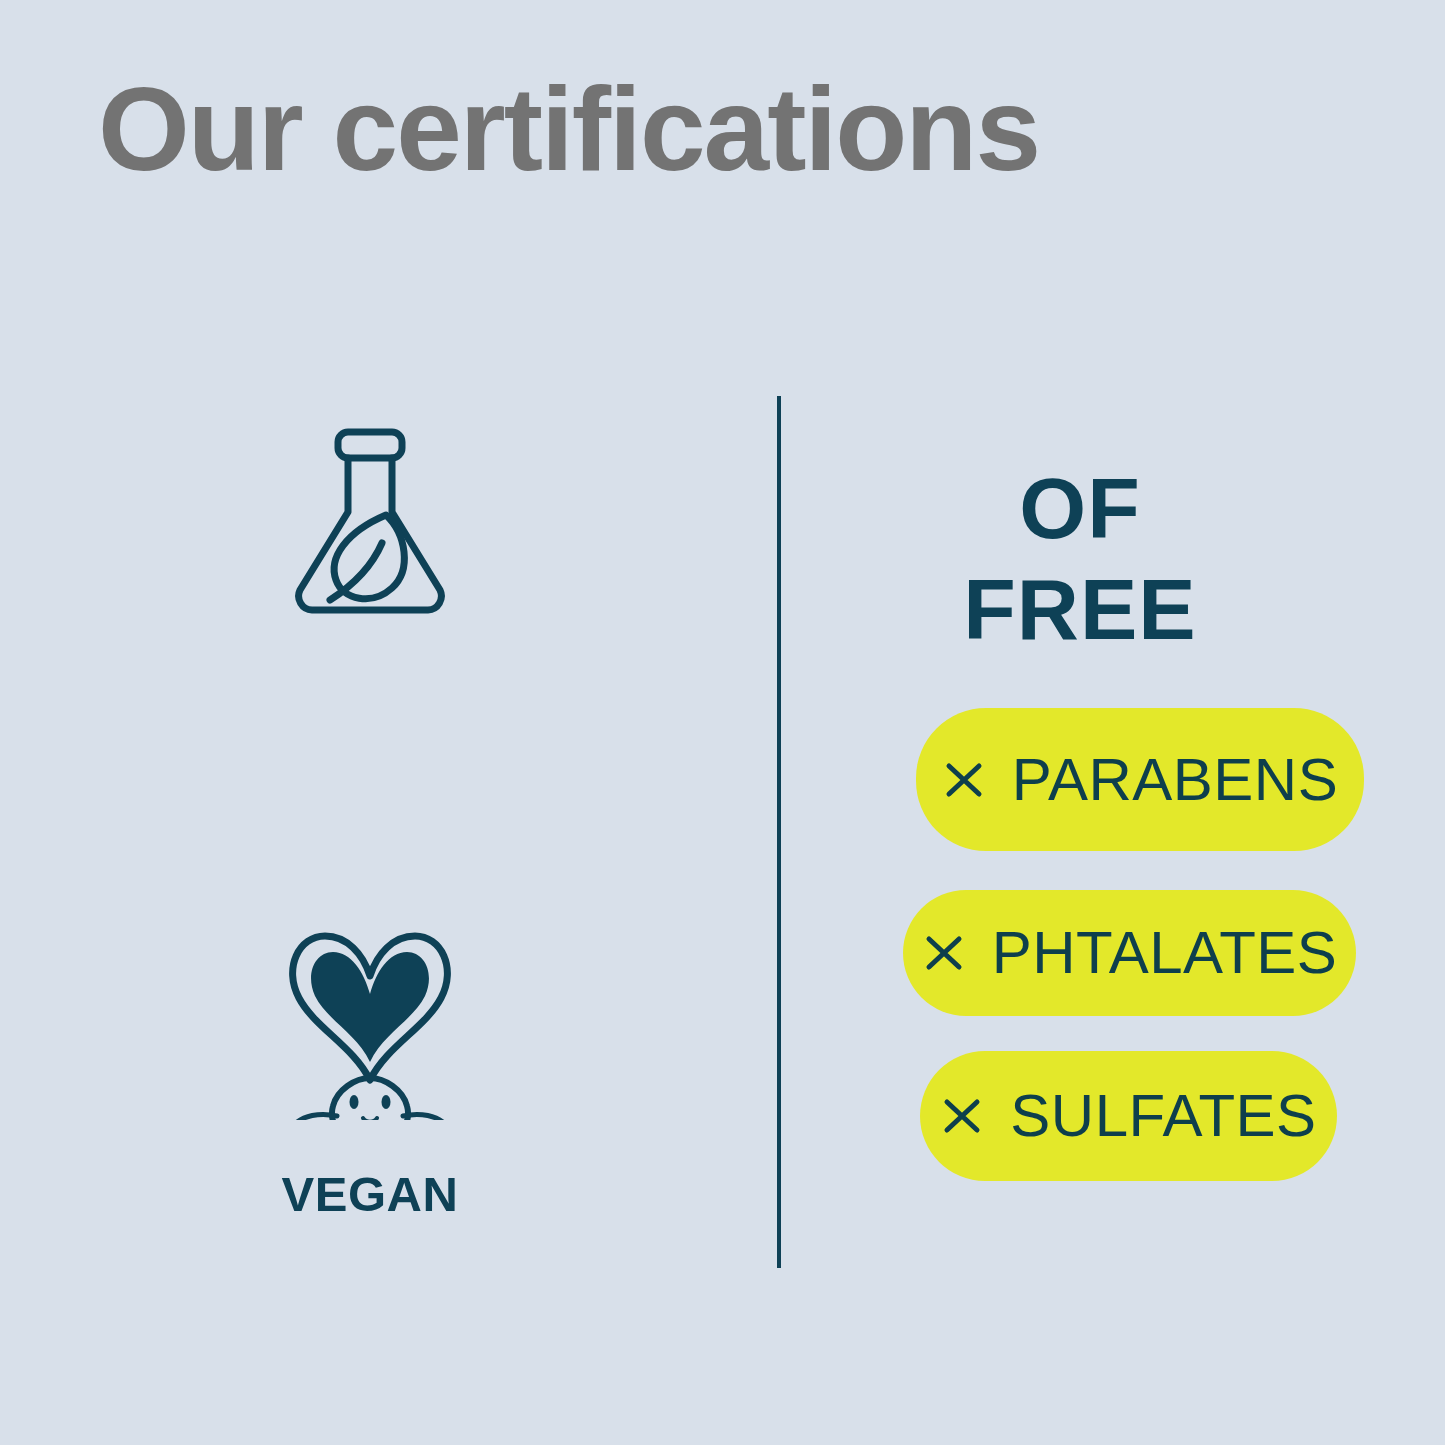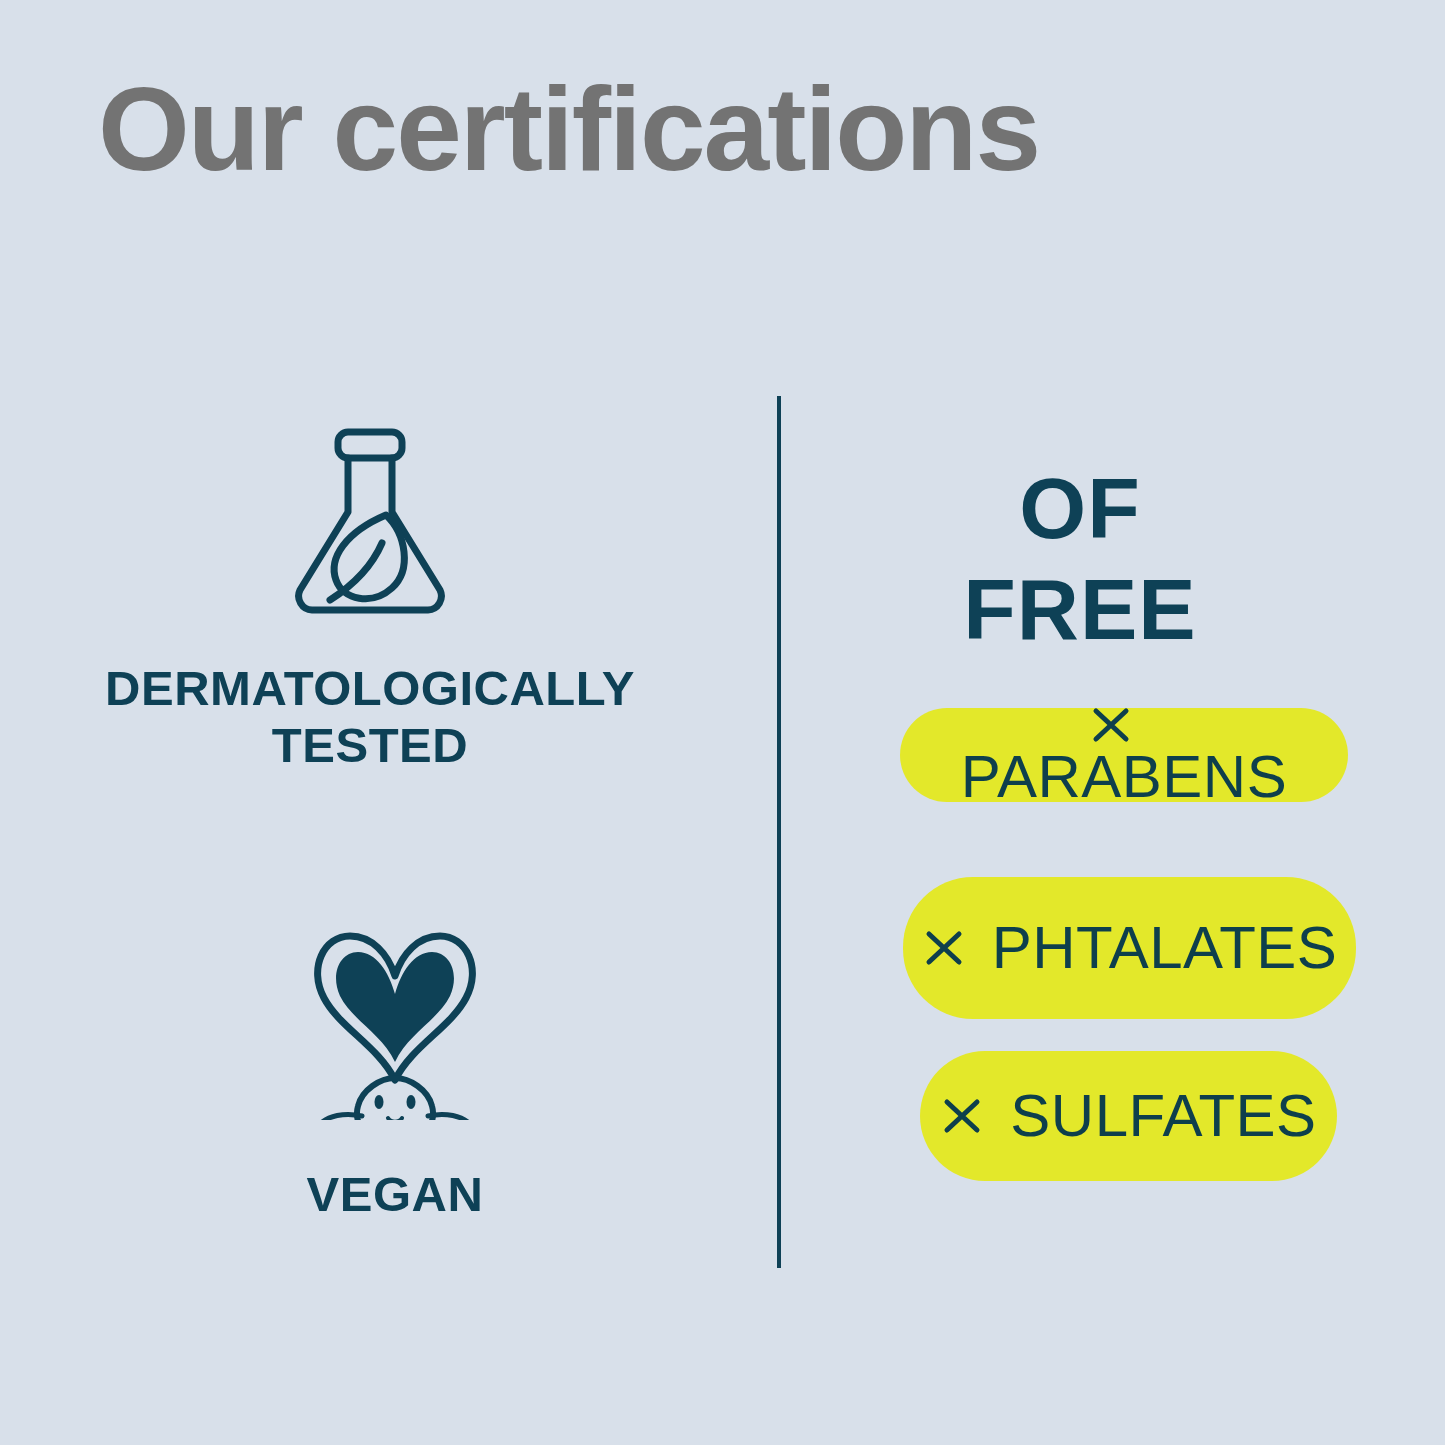--- a/index.html
+++ b/index.html
@@ -51,21 +51,21 @@
     top: 410px;
     width: 740px;
   }
 
   .cert-block {
     position: absolute;
     width: 740px;
     text-align: center;
   }
   #cert-block-derm { top: 10px; }
-  #cert-block-vegan { top: 510px; padding-left: 25px; }
+  #cert-block-vegan { top: 510px; }
 
   .cert-icon-wrap {
     display: block;
     margin: 0 auto;
   }
 
   .cert-label {
     margin-top: 36px;
     font-size: 49px;
     line-height: 1.17;
@@ -128,22 +128,22 @@
   }
   .pill-label {
     font-size: 60px;
     font-weight: 400;
     letter-spacing: 0.5px;
     color: #0e3f4c;
     line-height: 1;
     white-space: nowrap;
   }
 
-  #pill-0 { left: 120px; top: 0px;   width: 448px; height: 94px; flex-direction: column; }
-  #pill-1 { left: 123px; top: 169px; width: 453px; height: 142px; }
+  #pill-0 { left: 136px; top: 0px;   width: 448px; height: 143px; }
+  #pill-1 { left: 123px; top: 182px; width: 453px; height: 126px; }
   #pill-2 { left: 140px; top: 343px; width: 417px; height: 130px; }
 </style>
 </head>
 <body>
 
 <div id="page">
 
   <div id="page-title">Our certifications</div>
 
   <div id="divider"></div>
@@ -158,24 +158,20 @@
           <rect x="58" y="12" width="64" height="26" rx="10" ry="10" stroke="#0e4156" stroke-width="7" fill="none"></rect>
 
           <path d="M68 38 L68 92 L20 170 A14 14 0 0 0 32 190 L148 190 A14 14 0 0 0 160 170 L112 92 L112 38" stroke="#0e4156" stroke-width="7" fill="none" stroke-linejoin="round" stroke-linecap="round"></path>
 
           <path d="M106 95 C 66 112, 48 138, 56 160 C 63 180, 92 186, 112 168 C 132 150, 126 114, 106 95 Z" stroke="#0e4156" stroke-width="7" fill="none" stroke-linejoin="round"></path>
 
           <path d="M102 123 C 92 146, 72 166, 50 180" stroke="#0e4156" stroke-width="7" fill="none" stroke-linecap="round"></path>
         </svg>
       </span>
 
-      <div class="cert-label">
-        <span>DERMATOLOGICALLY</span><br>
-        <span>TESTED</span>
-      </div>
     </div>
 
     <div class="cert-block" id="cert-block-vegan">
 
       <span class="cert-icon-wrap">
         <svg width="190" height="200" viewBox="0 0 190 200" fill="none" xmlns="http://www.w3.org/2000/svg" aria-hidden="true">
 
           <path d="M95 160
                    C 78 126, 40 108, 24 78
                    C 8 48, 24 16, 50 16

